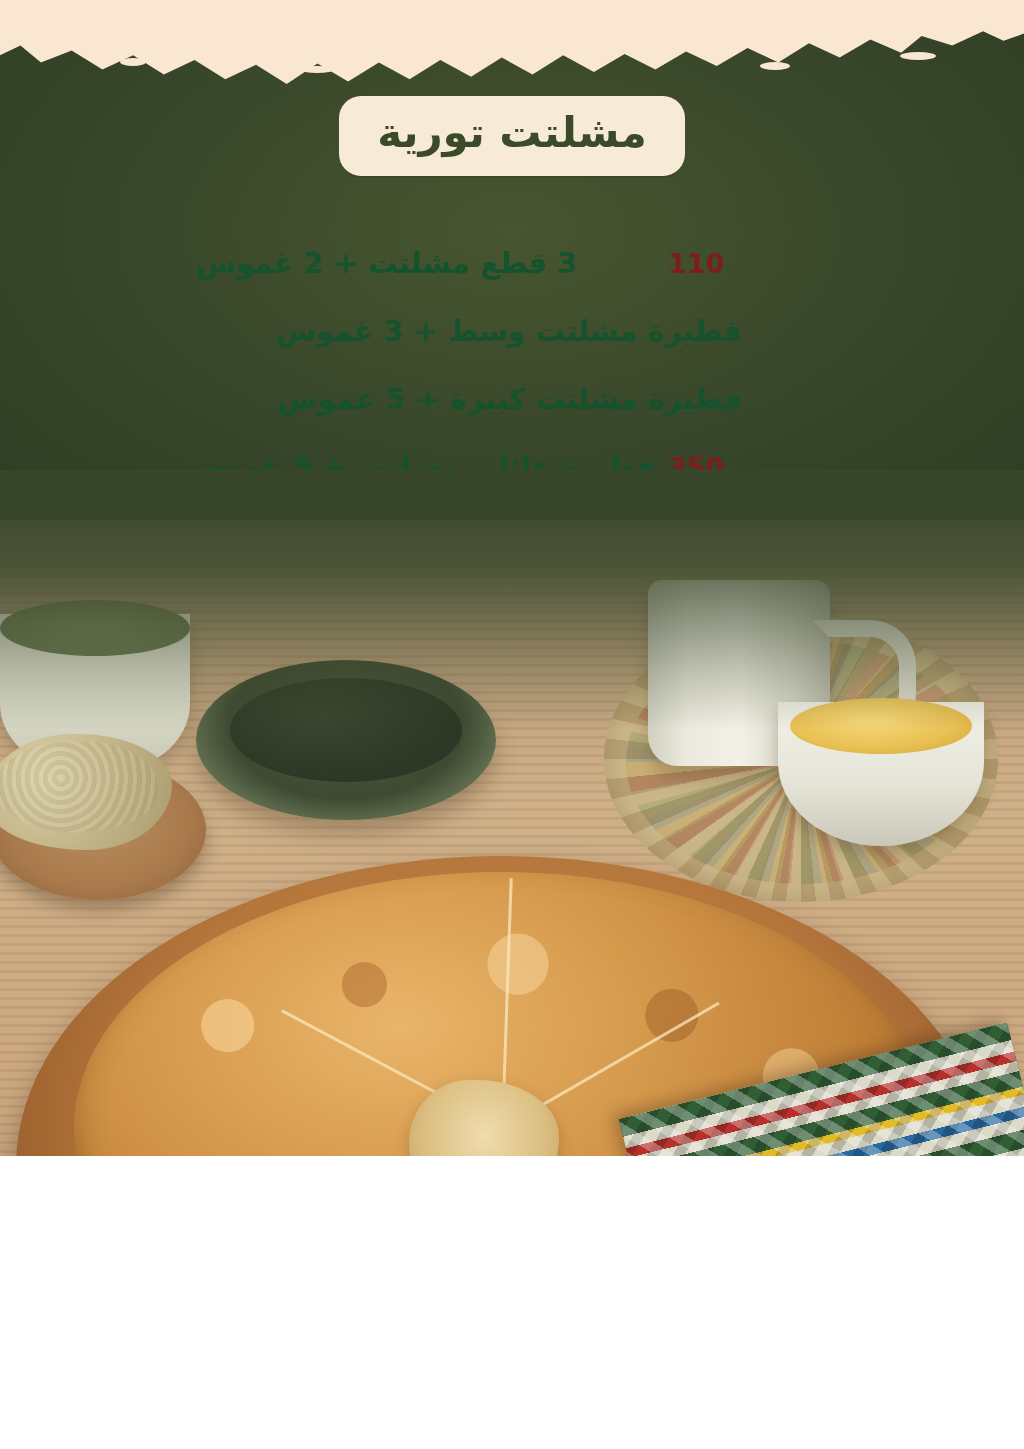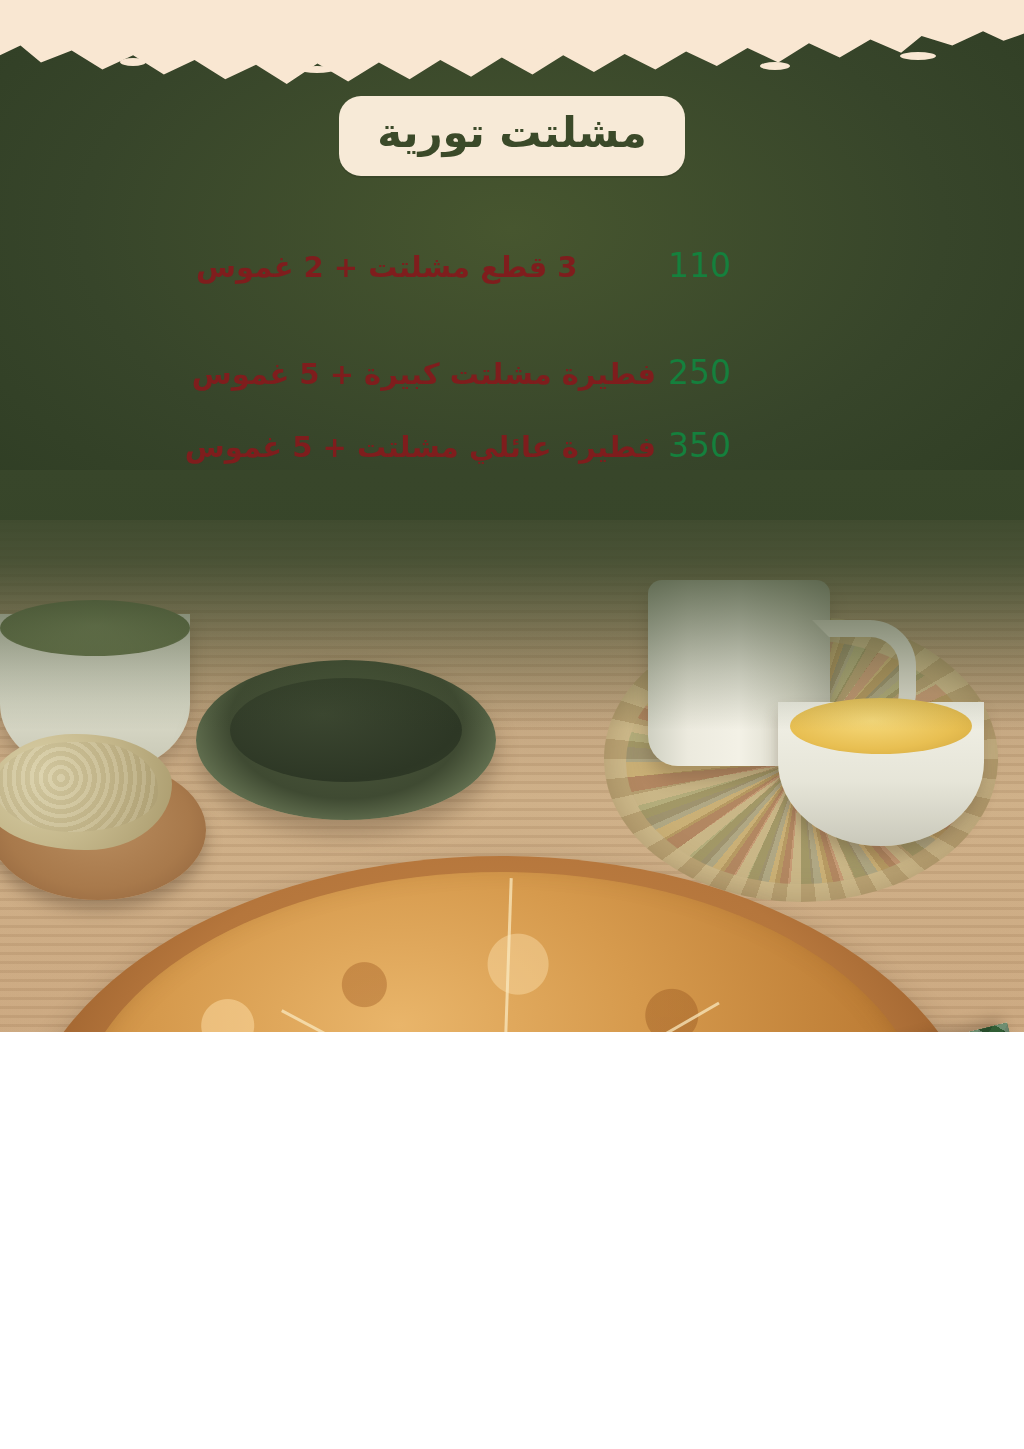--- a/index.html
+++ b/index.html
@@ -3,21 +3,21 @@
 <meta charset="utf-8">
 <style>
   html, body {
     margin: 0;
     padding: 0;
     background: #ffffff;
   }
   .page {
     position: relative;
     width: 1024px;
-    height: 1032px;
+    height: 1156px;
     overflow: hidden;
     font-family: "DejaVu Sans", "Liberation Sans", sans-serif;
     background: #f6e6d2;
   }
 
   
   .cream-top {
     position: absolute;
     left: 0; top: 0;
     width: 1024px;
@@ -117,31 +117,31 @@
     display: flex;
     align-items: baseline;
     justify-content: center;
     margin-bottom: 34px;
   }
   .item-name {
     width: 460px;
     text-align: left;
     font-size: 29px;
     font-weight: bold;
-    color: #7f1d1d;
+    color: #14532d;
     white-space: nowrap;
     direction: rtl;
   }
   .item-price {
     width: 160px;
     text-align: left;
     padding-left: 12px;
-    font-size: 33px;
-    font-weight: normal;
-    color: #15803d;
+    font-size: 27px;
+    font-weight: bold;
+    color: #7f1d1d;
   }
 
   
   .note {
     position: absolute;
     left: 0;
     top: 566px;
     width: 1024px;
     text-align: center;
     color: #f2e7d3;
@@ -458,24 +458,24 @@
   </div>
 
   <div class="menu">
 
     <div class="menu-row">
       <div class="item-price">110</div>
       <div class="item-name">3 قطع مشلتت + 2 غموس</div>
     </div>
 
     <div class="menu-row">
+      <div class="item-name">فطيرة مشلتت وسط + 3 غموس</div>
     </div>
 
     <div class="menu-row">
-      <div class="item-price">250</div>
       <div class="item-name">فطيرة مشلتت كبيرة + 5 غموس</div>
     </div>
 
     <div class="menu-row">
       <div class="item-price">350</div>
       <div class="item-name">فطيرة عائلي مشلتت + 5 غموس</div>
     </div>
 
   </div>
 

